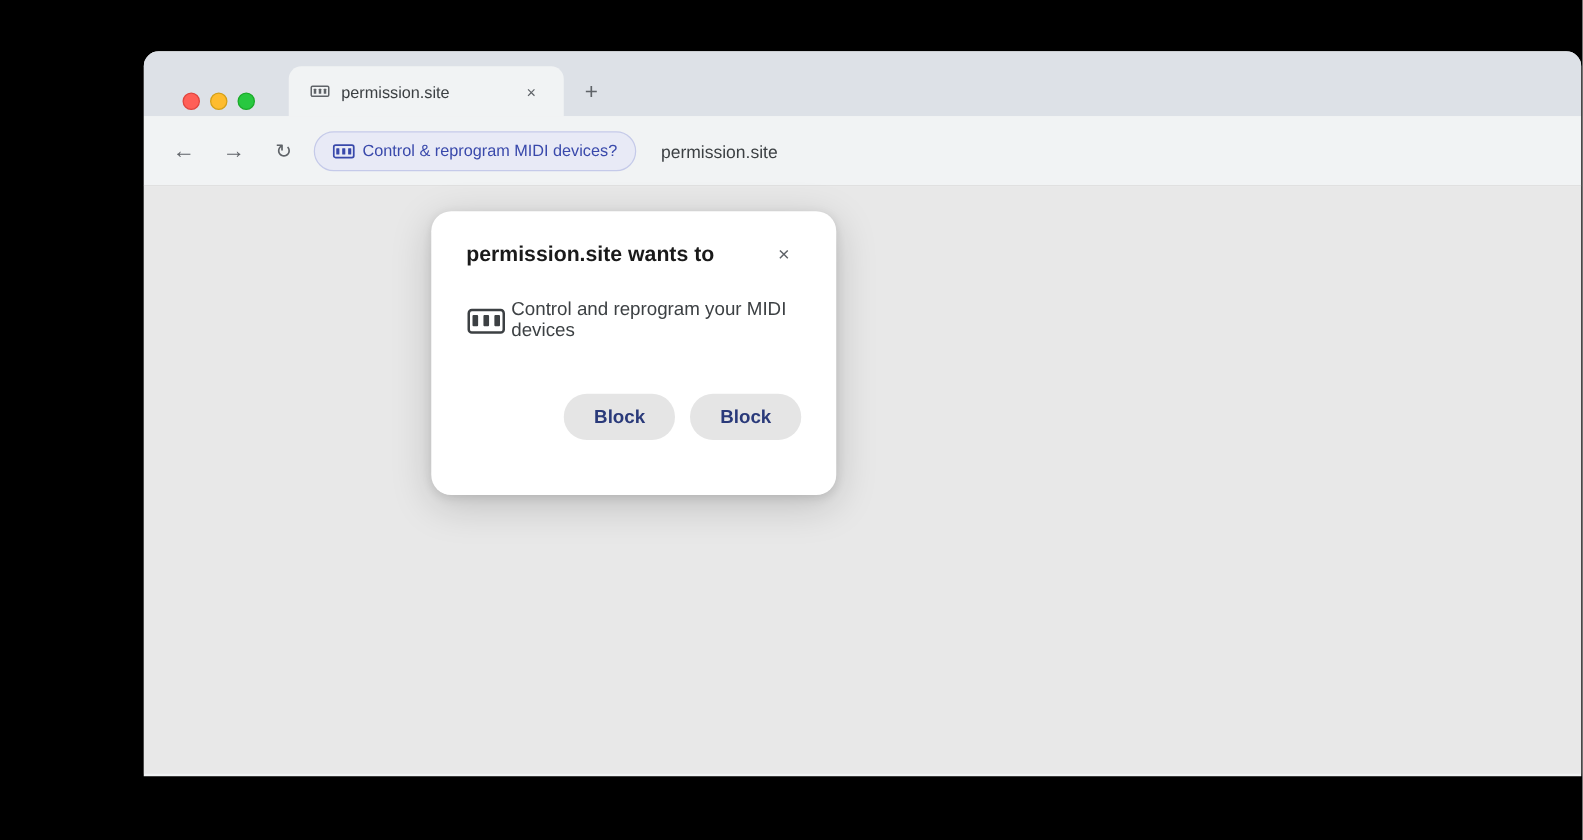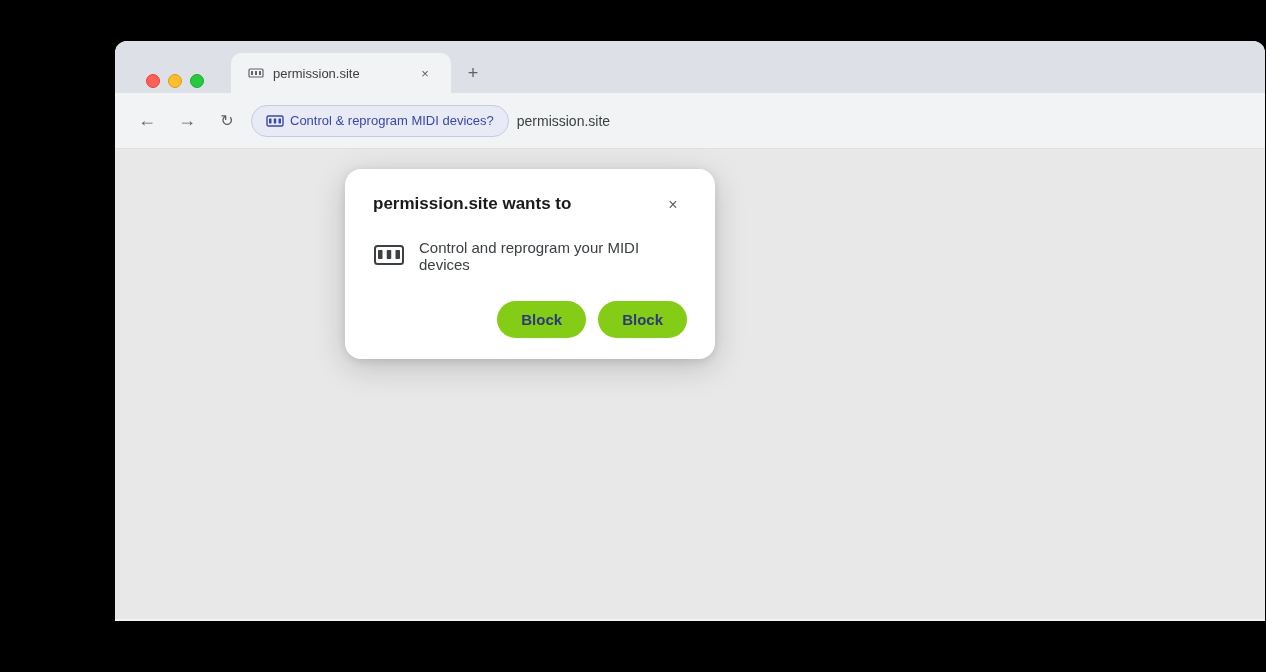--- a/index.html
+++ b/index.html
@@ -117,21 +117,21 @@
     .nav-arrow {
       font-size: 18px;
       font-weight: 300;
     }
 
     
     .address-bar-area {
       flex: 1;
       display: flex;
       align-items: center;
-      gap: 8px;
+      gap: 20px;
     }
 
     .permission-pill {
       display: flex;
       align-items: center;
       gap: 6px;
       background: #e8eaf6;
       border-radius: 20px;
       padding: 6px 14px;
       cursor: pointer;
@@ -164,25 +164,25 @@
       flex: 1;
       position: relative;
       min-height: 470px;
     }
 
     
     .permission-dialog {
       position: absolute;
       top: 20px;
       left: 230px;
-      width: 370px;
+      width: 324px;
       background: #fff;
       border-radius: 16px;
       box-shadow: 0 8px 32px rgba(0,0,0,0.18), 0 2px 8px rgba(0,0,0,0.10);
-      padding: 24px 28px 21px;
+      padding: 24px 28px 44px;
     }
 
     .dialog-header {
       display: flex;
       align-items: flex-start;
       justify-content: space-between;
       margin-bottom: 20px;
     }
 
     .dialog-title {
@@ -201,23 +201,23 @@
       border-radius: 50%;
       cursor: pointer;
       color: #5f6368;
       font-size: 16px;
       flex-shrink: 0;
       margin-top: -2px;
     }
 
     .dialog-permission-row {
       display: flex;
-      align-items: flex-start;
-      gap: 14px;
-      margin-bottom: 28px;
+      align-items: flex-end;
+      gap: 4px;
+      margin-bottom: 42px;
     }
 
     .dialog-permission-icon {
       width: 32px;
       height: 32px;
       display: flex;
       align-items: center;
       justify-content: center;
       flex-shrink: 0;
     }
@@ -233,21 +233,21 @@
       gap: 12px;
     }
 
     .dialog-btn {
       padding: 10px 24px;
       border-radius: 20px;
       border: none;
       cursor: pointer;
       font-size: 15px;
       font-weight: 600;
-      background: #84cc16;
+      background: #e5e5e5;
       color: #2a3a7a;
       transition: background 0.15s;
     }
 
     
     .midi-icon-svg {
       display: block;
     }
 
     

